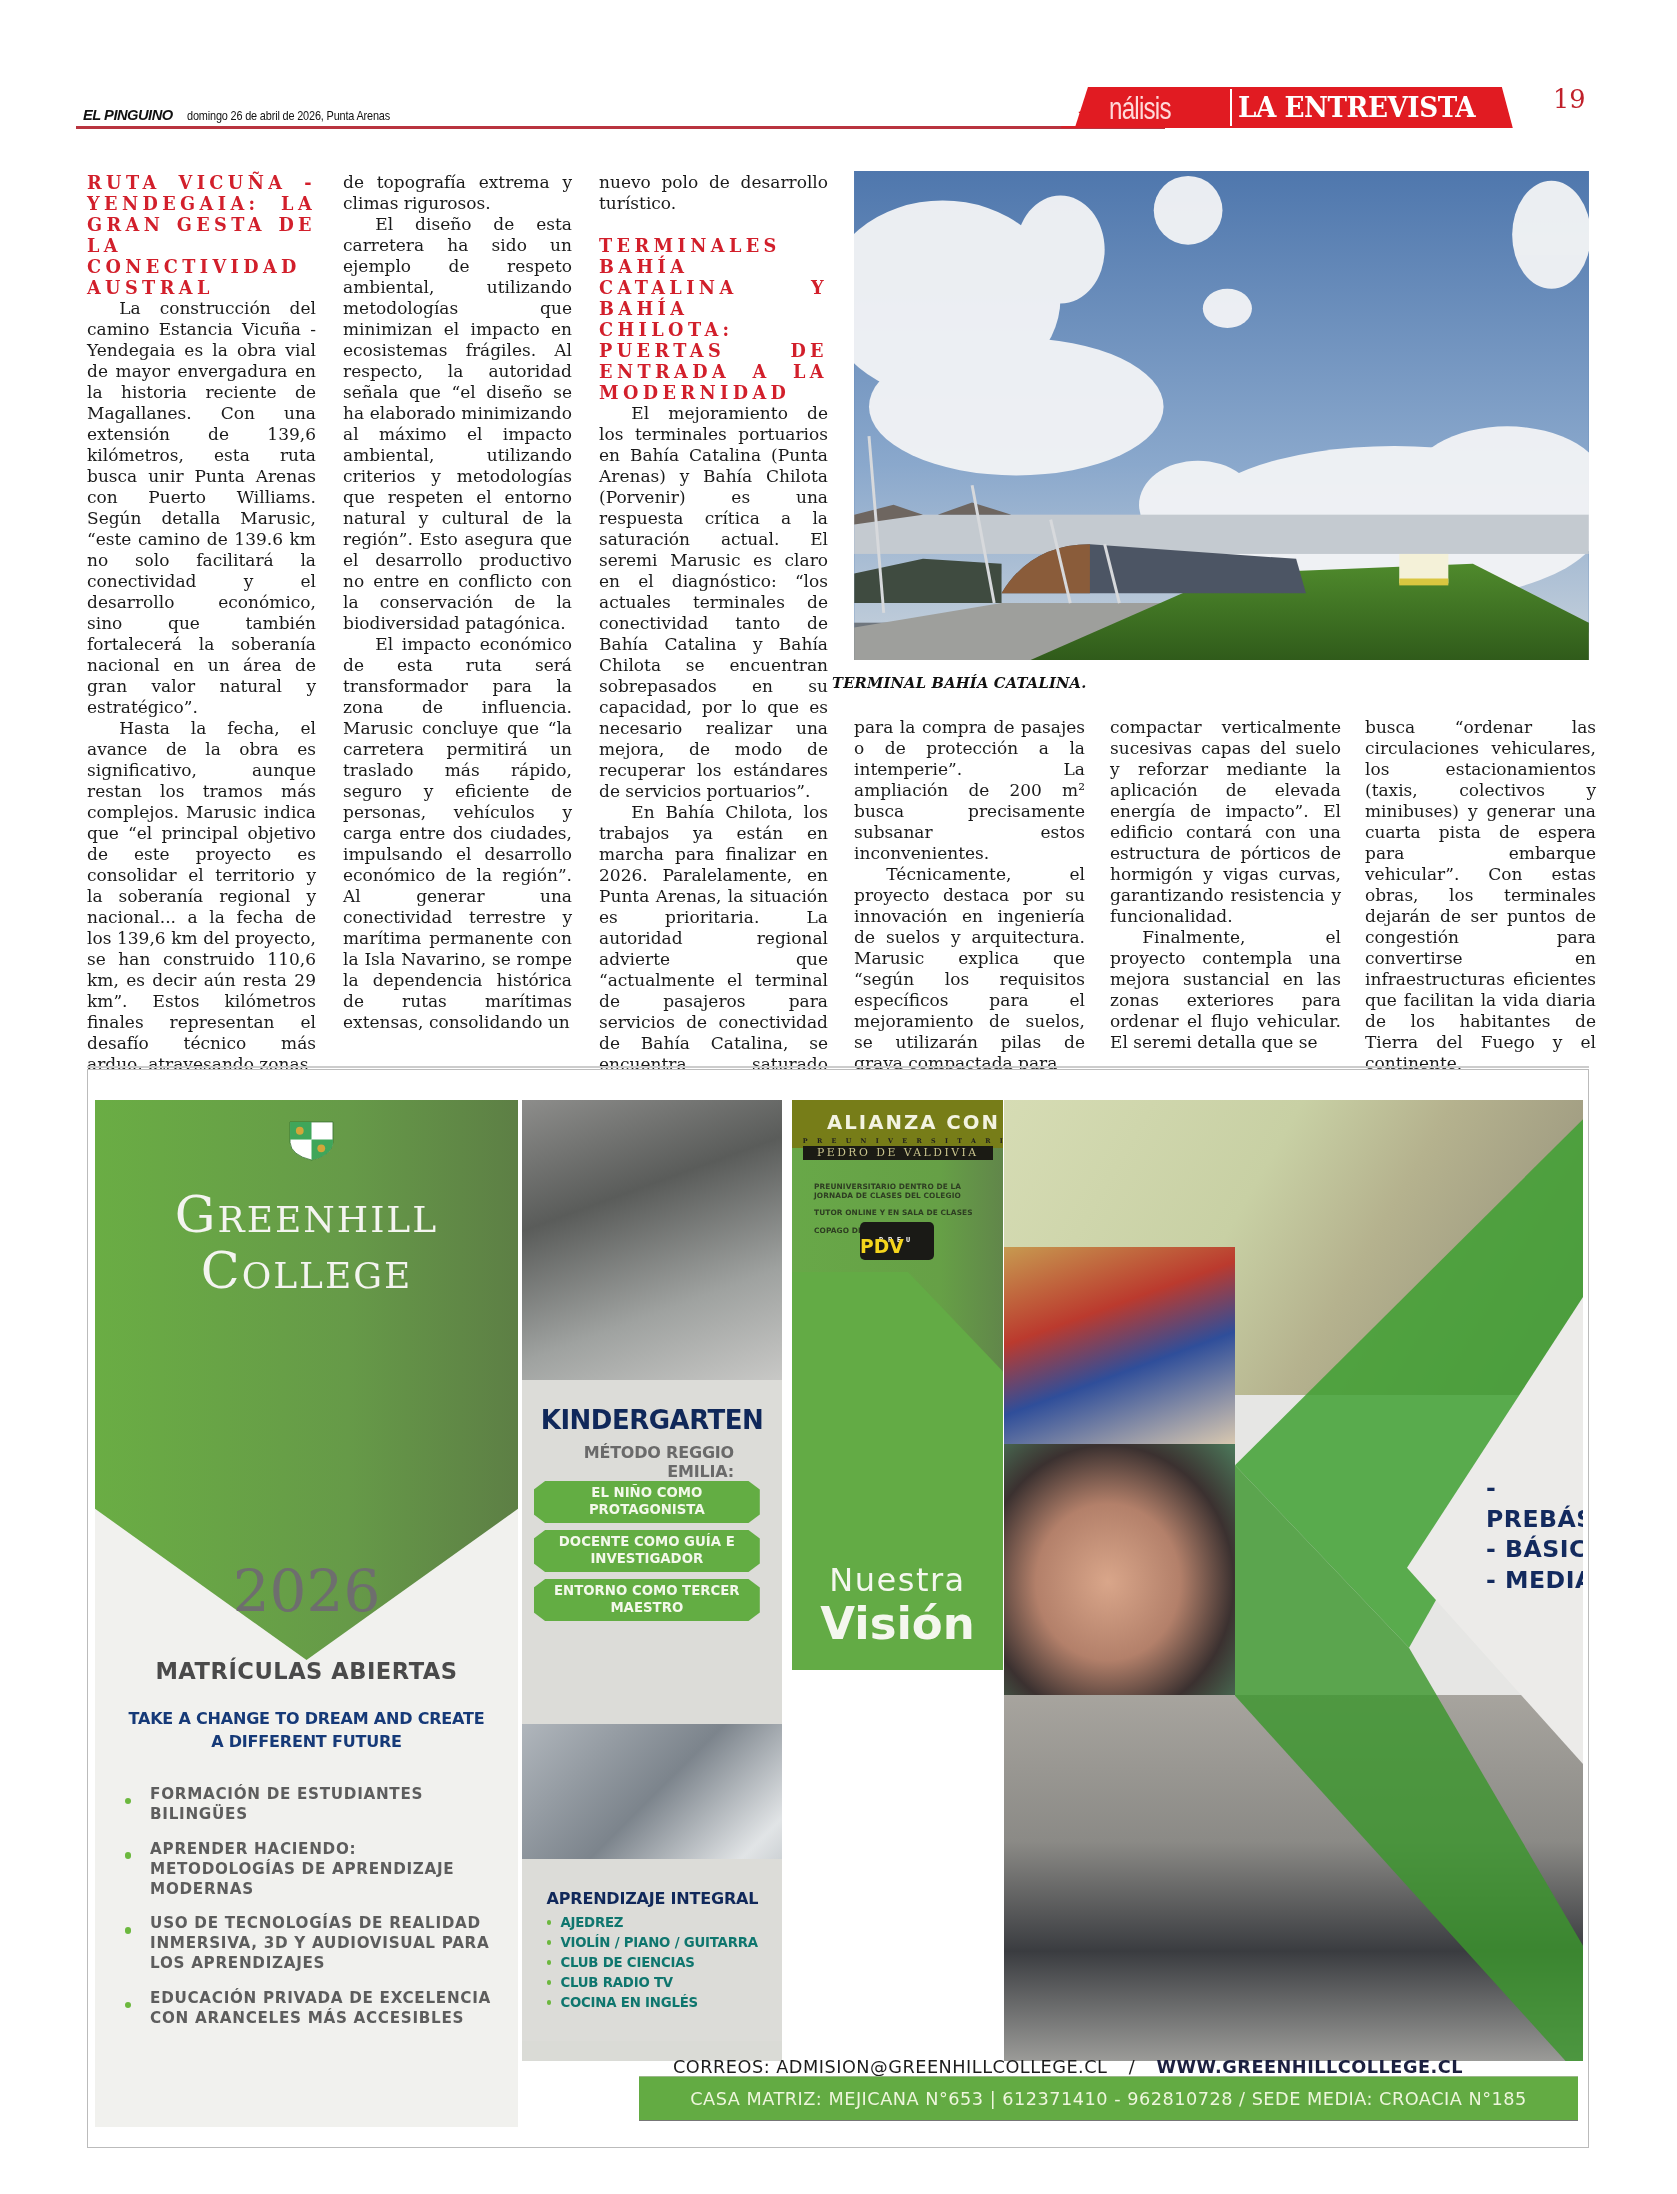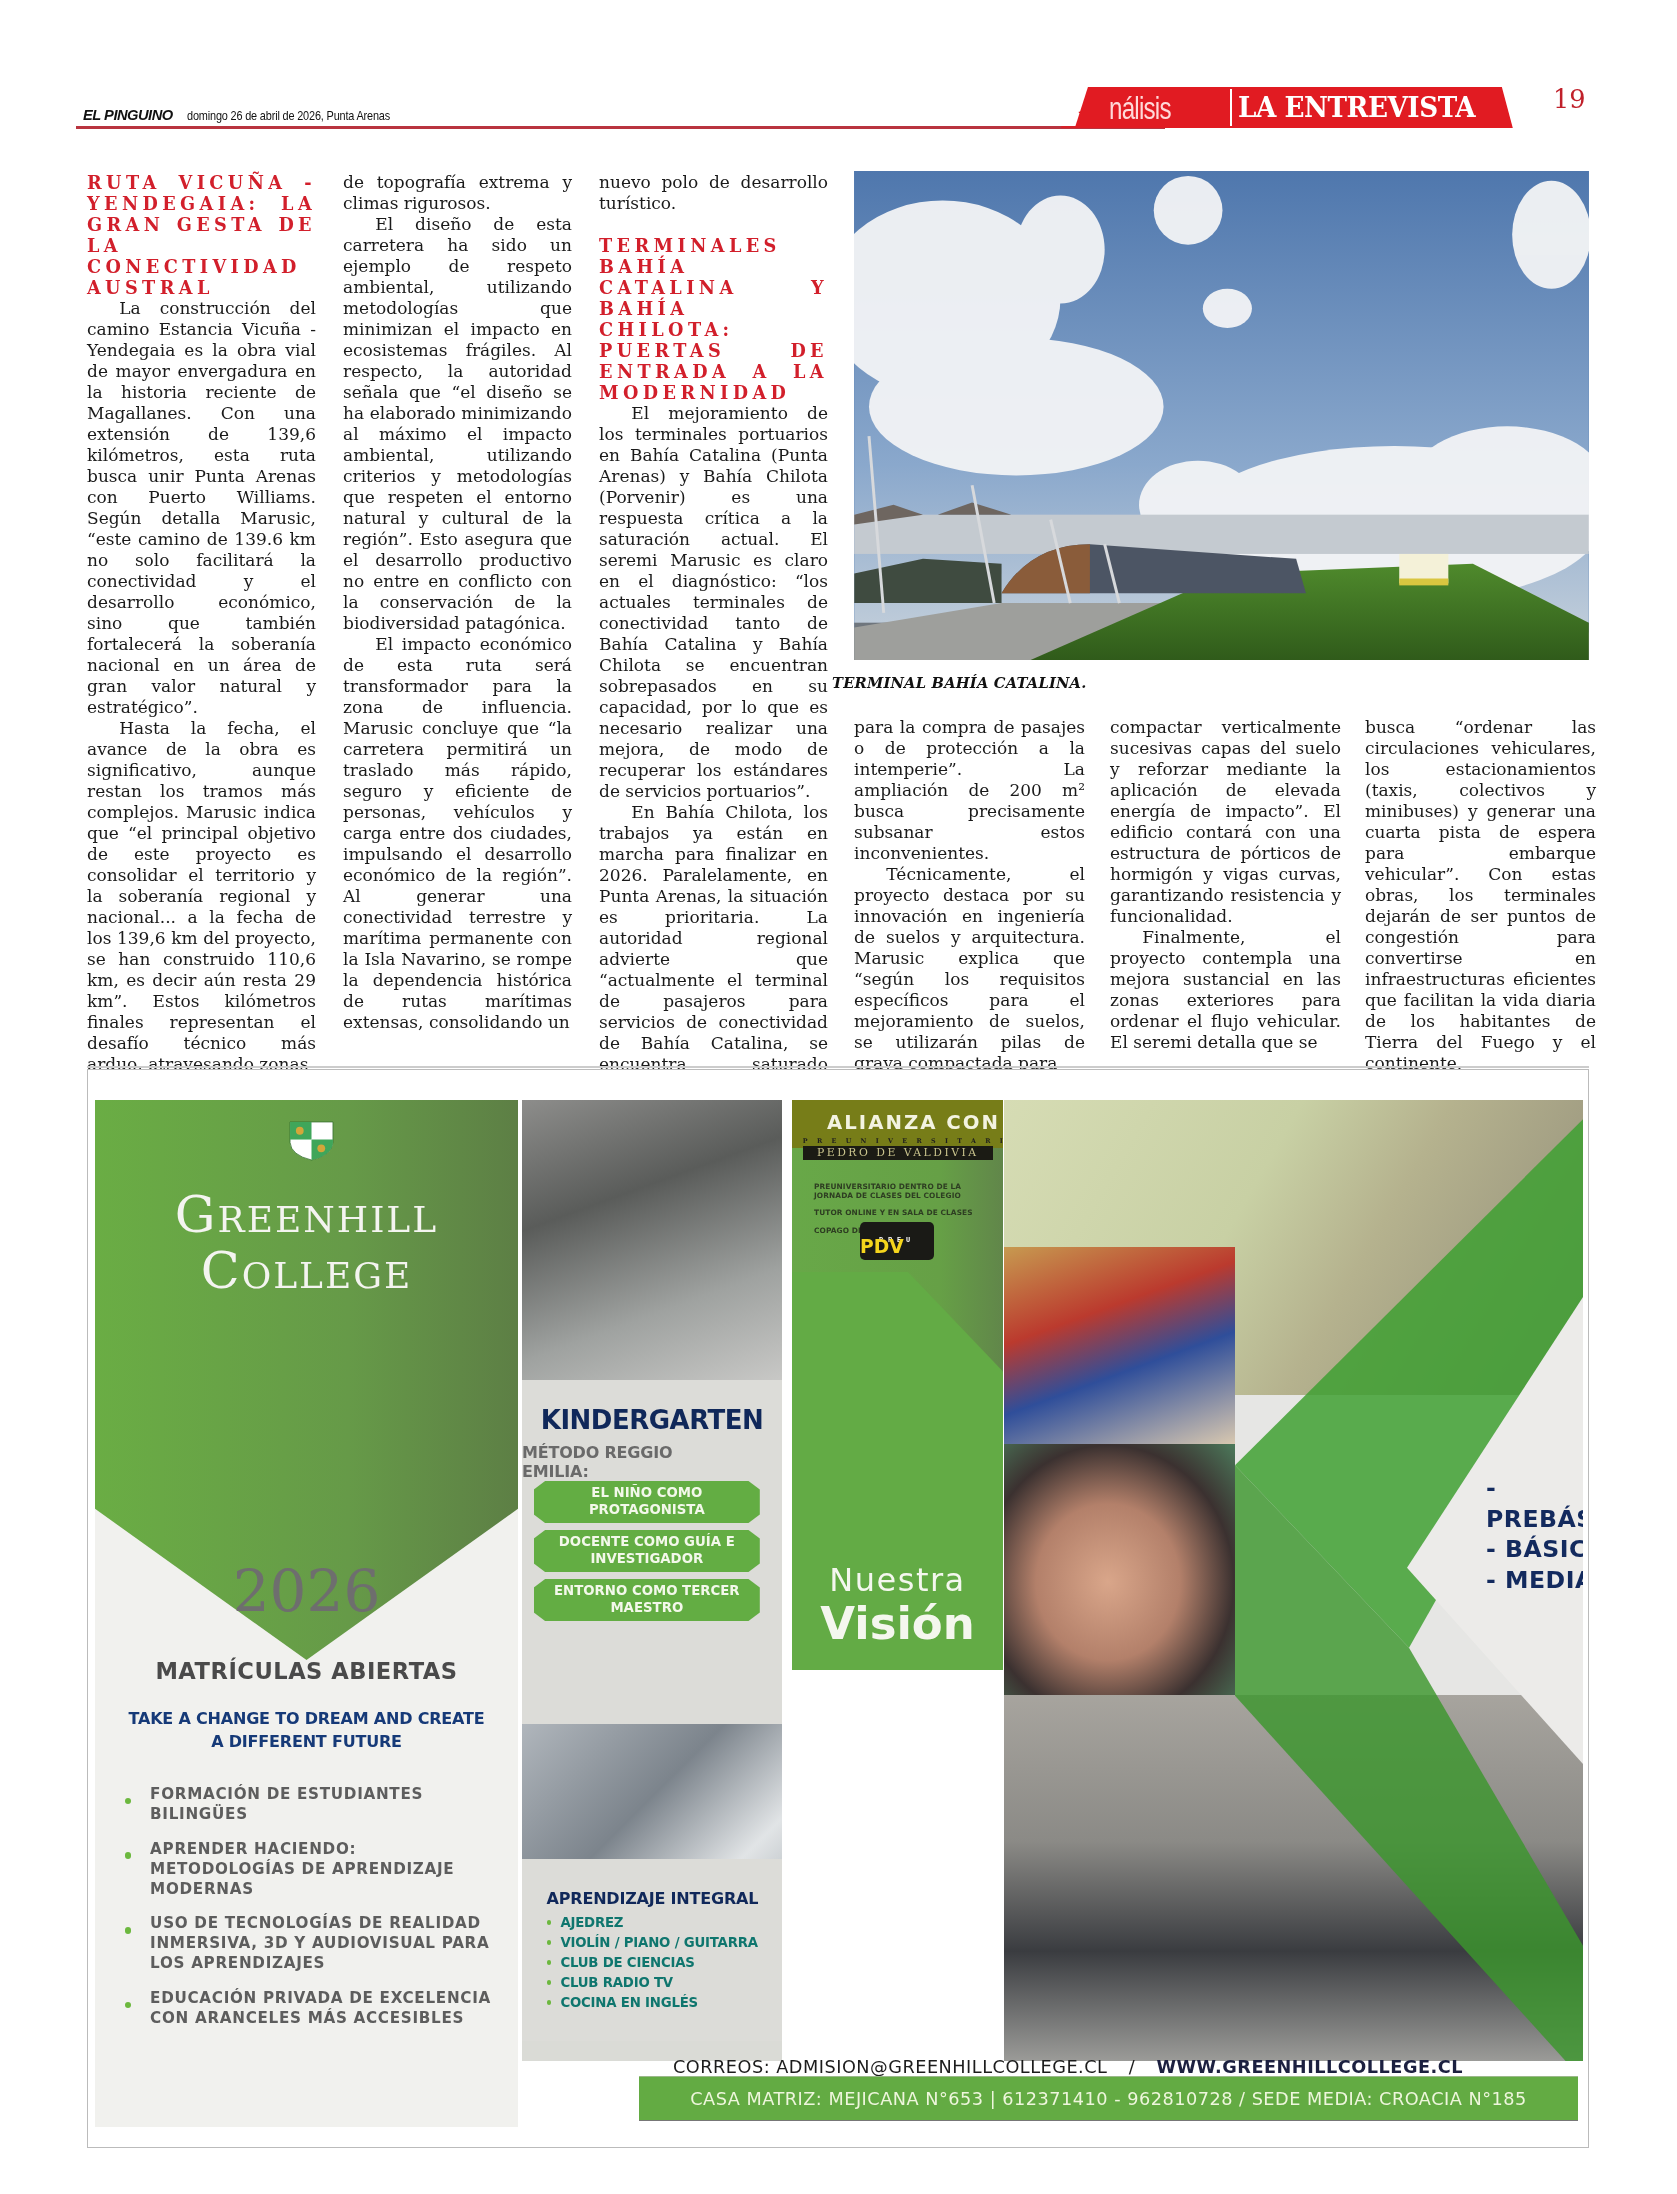--- a/index.html
+++ b/index.html
@@ -49,21 +49,21 @@
   .matriculas { position: absolute; left: 0; top: 558px; width: 423px; text-align: center; color: #4a4a4a; font-family: "DejaVu Sans", sans-serif; font-weight: 700; font-size: 22.6px; letter-spacing: 0.5px; }
   .tagline { position: absolute; left: 0; top: 608px; width: 423px; text-align: center; color: #163a78; font-family: "DejaVu Sans", sans-serif; font-weight: 700; font-size: 16px; line-height: 22.6px; letter-spacing: -0.2px; }
   .features { position: absolute; left: 29.5px; top: 684px; width: 383px; list-style: none; }
   .features li { position: relative; padding-left: 25.6px; color: #5d5d5d; font-family: "DejaVu Sans", sans-serif; font-weight: 700; font-size: 15.2px; line-height: 20px; letter-spacing: 0.7px; margin-bottom: 14.7px; }
   .features li .dot { position: absolute; left: 0; top: 13.8px; width: 6.4px; height: 6.4px; border-radius: 50%; background: #6cb83e; }
 
   .ad-col2 { position: absolute; left: 522px; top: 1100px; width: 260px; height: 961px; overflow: hidden; background: #dadbd6; }
   .vr-photo { position: absolute; left: 0; top: 0; width: 260px; height: 280px; background: linear-gradient(160deg, #8d8d8b 0%, #5a5c5a 35%, #9fa2a0 70%, #c8c8c6 100%); }
   .kinder-box { position: absolute; left: 0; top: 280px; width: 260px; height: 344px; background: #dcdcd8; }
   .kinder-title { position: absolute; left: 0; top: 24.6px; width: 260px; text-align: center; color: #10285a; font-family: "DejaVu Sans", sans-serif; font-weight: 700; font-size: 26px; letter-spacing: -0.5px; }
-  .reggio { position: absolute; left: 0; top: 63px; width: 212px; text-align: left; color: #6a6a6a; font-family: "DejaVu Sans", sans-serif; font-weight: 700; font-size: 16px; letter-spacing: -0.2px; }
+  .reggio { position: absolute; left: 0; top: 63px; width: 212px; text-align: right; color: #6a6a6a; font-family: "DejaVu Sans", sans-serif; font-weight: 700; font-size: 16px; letter-spacing: -0.2px; }
   .pill { position: absolute; left: 11.8px; width: 226px; height: 42px; background: #63ad43; color: #f3f8ea; font-family: "DejaVu Sans", sans-serif; font-weight: 700; font-size: 13.3px; line-height: 16.7px; text-align: center; display: flex; align-items: center; justify-content: center; clip-path: polygon(5% 0, 95% 0, 100% 20%, 100% 80%, 95% 100%, 5% 100%, 0 80%, 0 20%); padding: 0 14.7px; }
   .students-photo { position: absolute; left: 0; top: 624px; width: 260px; height: 246px; background: linear-gradient(135deg, #b0b6bc 0%, #7c848c 40%, #e1e4e6 70%, #9aa2a8 100%); }
   .integral-box { position: absolute; left: 0; top: 759px; width: 260px; height: 182px; background: #dcdcd8; }
   .integral-title { position: absolute; left: 24.6px; top: 29.5px; color: #10285a; font-family: "DejaVu Sans", sans-serif; font-weight: 700; font-size: 16px; letter-spacing: -0.2px; }
   .integral-list { position: absolute; left: 24.6px; top: 54px; list-style: none; }
   .integral-list li { position: relative; padding-left: 13.8px; color: #0f766e; font-family: "DejaVu Sans", sans-serif; font-weight: 700; font-size: 13.3px; line-height: 20px; letter-spacing: -0.2px; }
   .integral-list li .dot { position: absolute; left: 0; top: 7.4px; width: 4.9px; height: 4.9px; border-radius: 50%; background: #6cb83e; }
 
   .ad-col3 { position: absolute; left: 792px; top: 1100px; width: 211px; height: 570px; overflow: hidden; background: linear-gradient(90deg, #68a848 0%, #66a046 70%, #61864a 100%); }
   .alianza-band { position: absolute; left: 0; top: 0; width: 211px; height: 48px; background: #777d18; }

